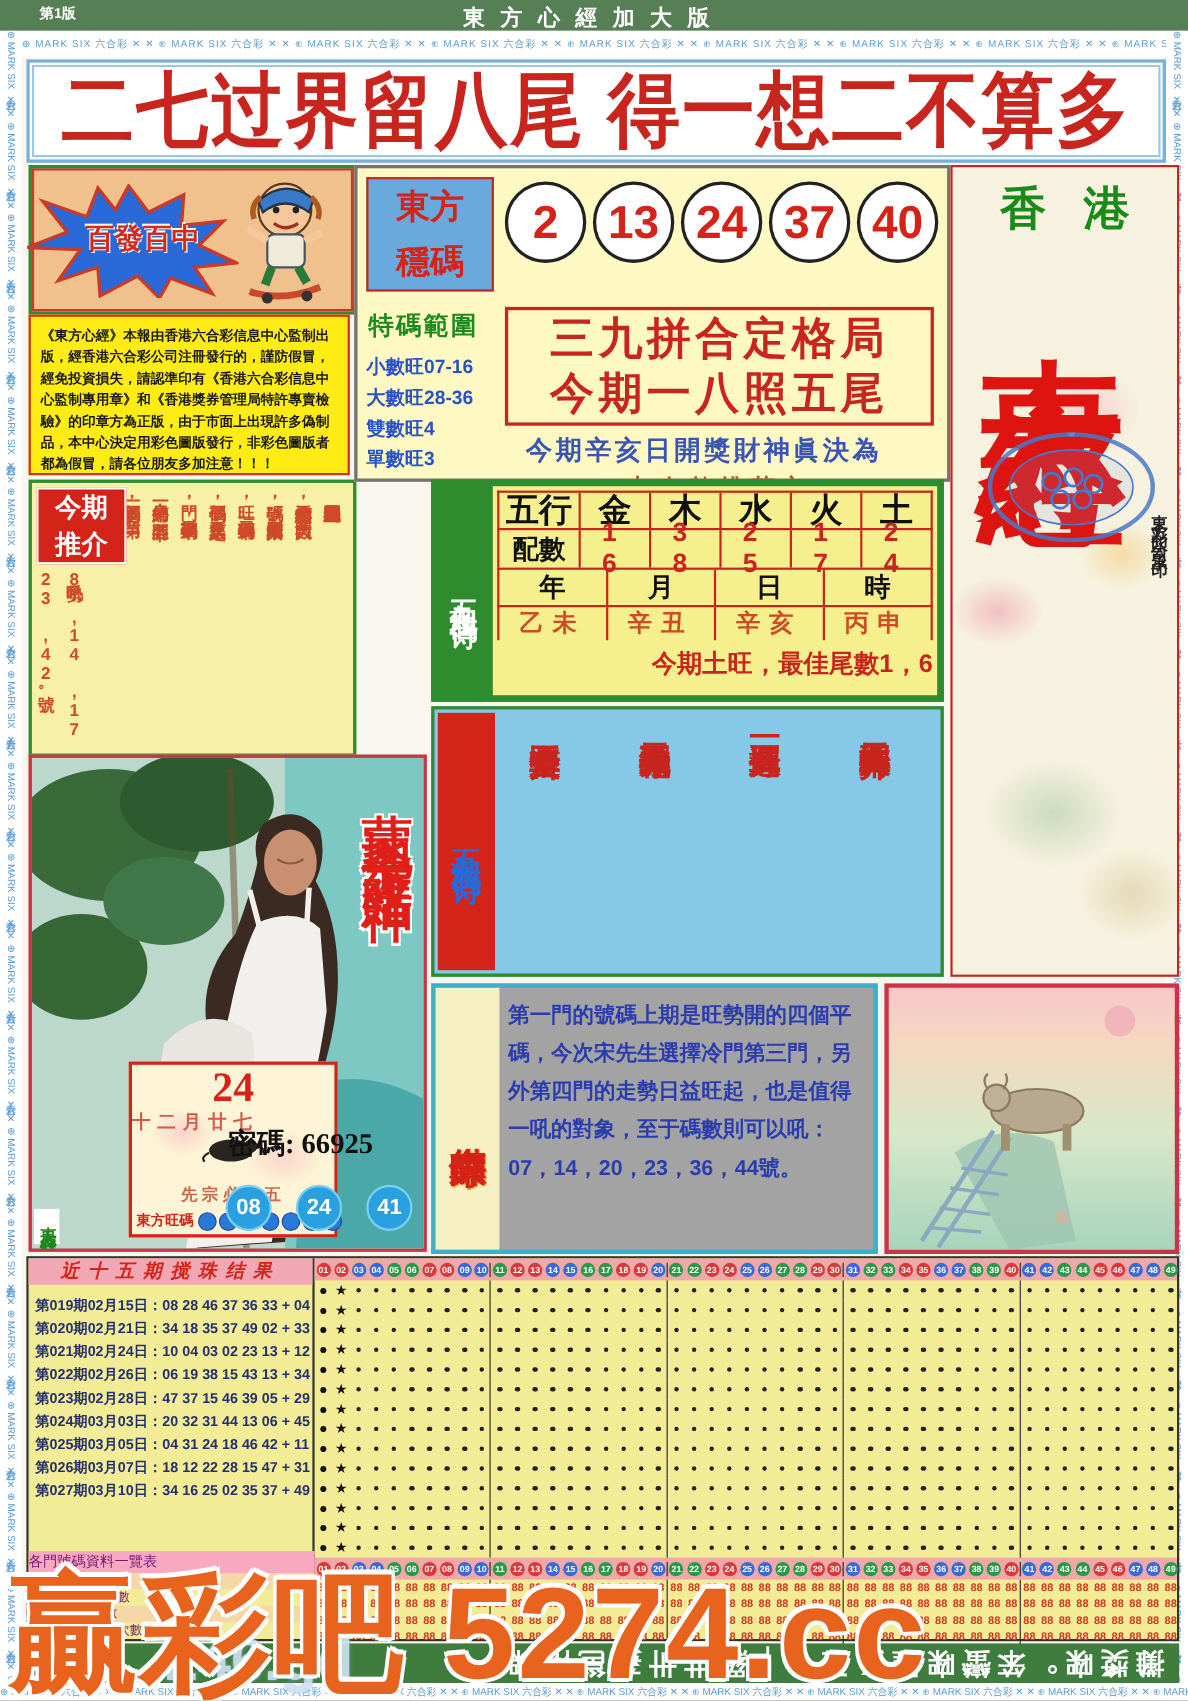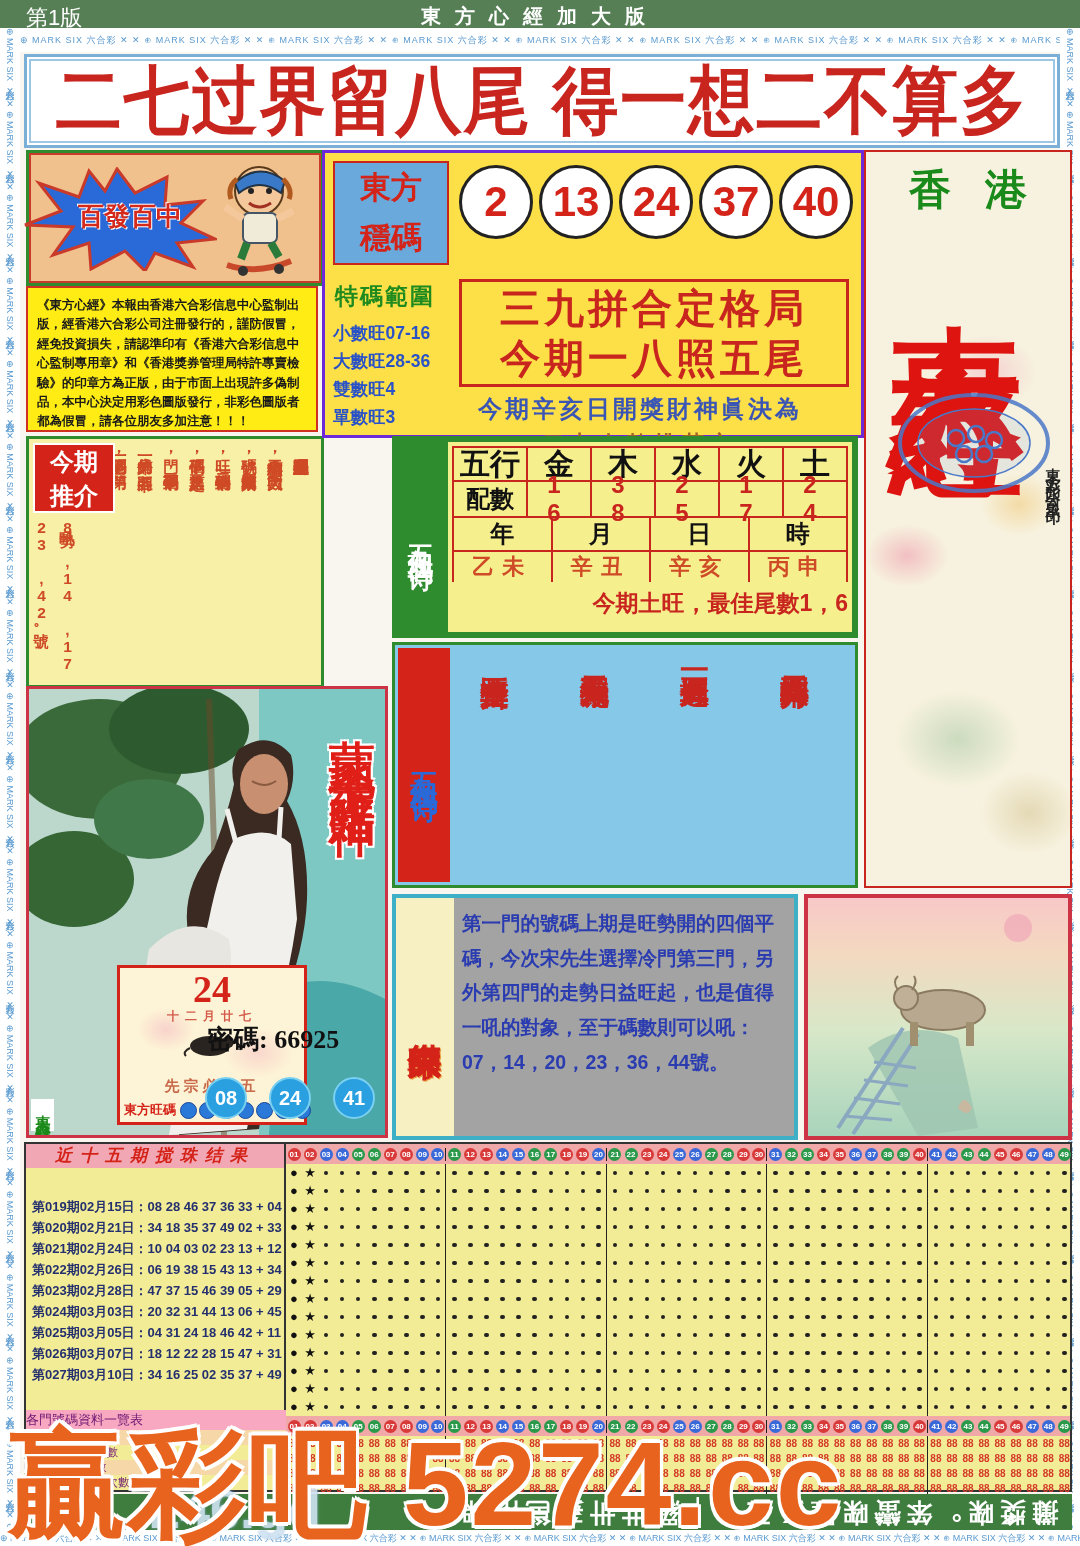--- a/index.html
+++ b/index.html
@@ -1,21 +1,21 @@
 <!DOCTYPE html>
 <html><head>
 <meta charset="utf-8">
 <style>
   html,body{margin:0;padding:0;background:#999;}
   #page{position:relative;width:1080px;height:1546px;background:#f8f6ee;overflow:hidden;
         font-family:"Liberation Sans",sans-serif;}
   .abs{position:absolute;}
   
   .masthead{left:0;top:0;width:1080px;height:28px;background:#567f56;color:#fff;}
-  .masthead .ed{position:absolute;left:26px;top:3px;font-size:22px;font-weight:normal;}
+  .masthead .ed{position:absolute;left:36px;top:3px;font-size:13px;font-weight:bold;}
   .masthead .ttl{position:absolute;left:0;right:0;top:3px;text-align:center;font-size:20px;
                  font-weight:bold;letter-spacing:14px;}
   
   .strip{color:#5a9ad0;font-size:9px;white-space:nowrap;overflow:hidden;background:#fff;}
   .strip-h{left:20px;width:1040px;height:24px;line-height:24px;letter-spacing:1px;}
   .strip-top{top:28px;}
   .strip-bot{top:1530px;left:0;width:1080px;height:16px;line-height:16px;}
   .strip-v{top:28px;width:20px;height:1518px;writing-mode:vertical-rl;line-height:20px;}
   .strip-left{left:0;}
   .strip-right{left:1060px;}
@@ -38,21 +38,21 @@
   
   .recom{left:26px;top:436px;width:292px;height:246px;background:#f8f0a6;border:3px solid #2e8b2e;}
   .recom-label{position:absolute;left:4px;top:4px;width:82px;height:70px;background:#d42318;
                color:#fff;font-size:24px;font-weight:bold;text-align:center;line-height:34px;
                border:2px solid #fff;box-sizing:border-box;z-index:2;}
   .recom-cols{position:absolute;right:6px;top:8px;height:230px;writing-mode:vertical-rl;
               text-orientation:upright;color:#cf4a26;font-size:15.5px;font-weight:bold;line-height:25px;}
   .recom-cols .rc{margin:0 1px;}
   .recom-cols .rc.lower{padding-top:72px;}
   
-  .stable{left:322px;top:150px;width:536px;height:282px;background:#fde047;border:3px solid #6d28d9;}
+  .stable{left:322px;top:150px;width:536px;height:282px;background:#fef9c3;border:3px solid #737373;}
   .stable-label{position:absolute;left:8px;top:8px;width:116px;height:104px;background:#69a9dc;
                 border:2px solid #c9251f;box-sizing:border-box;color:#d42318;font-size:31px;
                 font-weight:bold;text-align:center;line-height:50px;}
   .balls-big{position:absolute;left:134px;top:12px;width:394px;display:flex;justify-content:space-between;}
   .ballb{width:68px;height:68px;border-radius:50%;background:#fff;border:3px solid #222;
          color:#d42318;font-size:42px;font-weight:bold;display:flex;align-items:center;justify-content:center;}
   .range-title{position:absolute;left:10px;top:128px;color:#1f8b1f;font-size:23px;font-weight:bold;letter-spacing:2px;}
   .ranges{position:absolute;left:8px;top:166px;color:#2a52c8;font-size:17.5px;font-weight:bold;line-height:28px;}
   .slogan{position:absolute;left:134px;top:126px;width:390px;height:108px;border:3px solid #c9251f;
           box-sizing:border-box;display:flex;flex-direction:column;align-items:center;justify-content:center;}
@@ -127,40 +127,40 @@
                  text-shadow:2px 2px 0 #fff,-2px -2px 0 #fff,2px -2px 0 #fff,-2px 2px 0 #fff;z-index:3;}
   .photo-side{position:absolute;left:2px;bottom:4px;background:#fff;color:#1a8a1a;font-size:15px;
               font-weight:bold;writing-mode:vertical-rl;text-orientation:upright;padding:4px 2px;
               letter-spacing:3px;z-index:3;}
   .zcard{position:absolute;left:88px;bottom:10px;width:190px;height:160px;background:#fdf3d6;
          border:3px solid #d42318;box-sizing:border-box;z-index:3;
          background-image:radial-gradient(40px 30px at 25% 40%,rgba(240,150,180,.35),rgba(240,150,180,0) 70%),
                           radial-gradient(50px 35px at 75% 55%,rgba(240,150,180,.3),rgba(240,150,180,0) 70%);}
   .zcard .big24{text-align:center;color:#d42318;font-size:38px;font-weight:bold;
                 font-family:"Liberation Serif",serif;line-height:38px;margin-top:2px;}
-  .zcard .zdate{text-align:center;color:#d45a4a;font-size:12px;font-weight:bold;letter-spacing:6px;}
+  .zcard .zdate{color:#d45a4a;font-size:17px;font-weight:bold;letter-spacing:6px;}
   .zcard .zphrase{position:absolute;left:0;right:0;bottom:26px;text-align:center;color:#c86a4a;
                   font-size:15px;font-weight:bold;letter-spacing:4px;
                   font-family:"Liberation Serif",serif;}
   .zcard .zbottom{position:absolute;left:4px;right:4px;bottom:3px;display:flex;align-items:center;}
   .zcard .zbl{color:#d42318;font-size:13px;font-weight:bold;white-space:nowrap;}
   .zcard .zballs{display:flex;gap:2px;margin-left:4px;}
   .zcard .zb{width:15px;height:15px;border-radius:50%;background:#2a78d8;border:1px solid #1a4a9a;}
   .pw{position:absolute;left:178px;bottom:78px;color:#111;font-size:26px;font-weight:bold;
       font-family:"Liberation Serif",serif;z-index:3;}
   .pballs{position:absolute;left:176px;bottom:16px;display:flex;gap:22px;z-index:3;}
   .pb{width:38px;height:38px;border-radius:50%;background:#2aa0e0;border:2px solid #7ad0f0;color:#fff;
       font-size:20px;font-weight:bold;display:flex;align-items:center;justify-content:center;}
   
   .bottom{left:24px;top:1142px;width:1048px;height:350px;background:#f2ec96;border:2px solid #333;
           box-sizing:border-box;}
   .res-panel{position:absolute;left:0;top:0;width:260px;height:100%;border-right:2px solid #333;box-sizing:border-box;}
   .res-head{height:24px;background:#f2a8b4;color:#d42318;font-size:17px;font-weight:bold;text-align:center;
             line-height:24px;letter-spacing:8px;font-family:"Liberation Serif",serif;font-style:italic;}
-  .res-rows{padding:8px 4px 0 6px;color:#24306e;font-size:13px;font-weight:bold;line-height:21px;white-space:nowrap;margin-top:20px;}
+  .res-rows{padding:8px 4px 0 6px;color:#24306e;font-size:13px;font-weight:bold;line-height:21px;white-space:nowrap;}
   .grid-panel{position:absolute;left:260px;top:0;right:0;height:100%;}
   .ballstrip{height:20px;background:#f0a8a8;display:flex;align-items:center;}
   .mini{flex:0 0 16.05px;display:flex;align-items:center;justify-content:center;box-sizing:border-box;}
   .mini span{width:13px;height:13px;border-radius:50%;color:#fff;font-size:8px;line-height:13px;
              text-align:center;font-weight:bold;}
   .gsep{border-right:1.5px solid #222;}
   .dotrows{}
   .drow{height:18px;display:flex;align-items:center;}
   .dcell{flex:0 0 16.05px;display:flex;align-items:center;justify-content:center;box-sizing:border-box;height:100%;}
   .dot{width:4.5px;height:4.5px;border-radius:50%;background:#222;}

